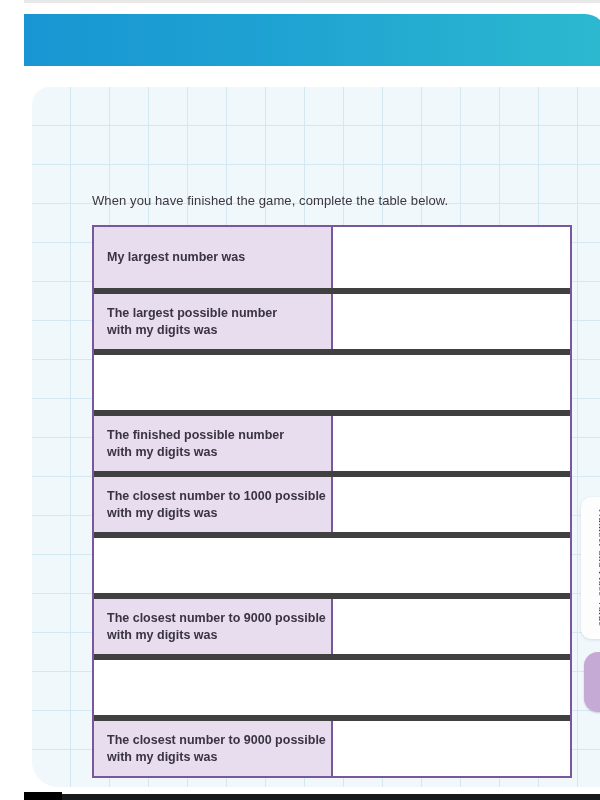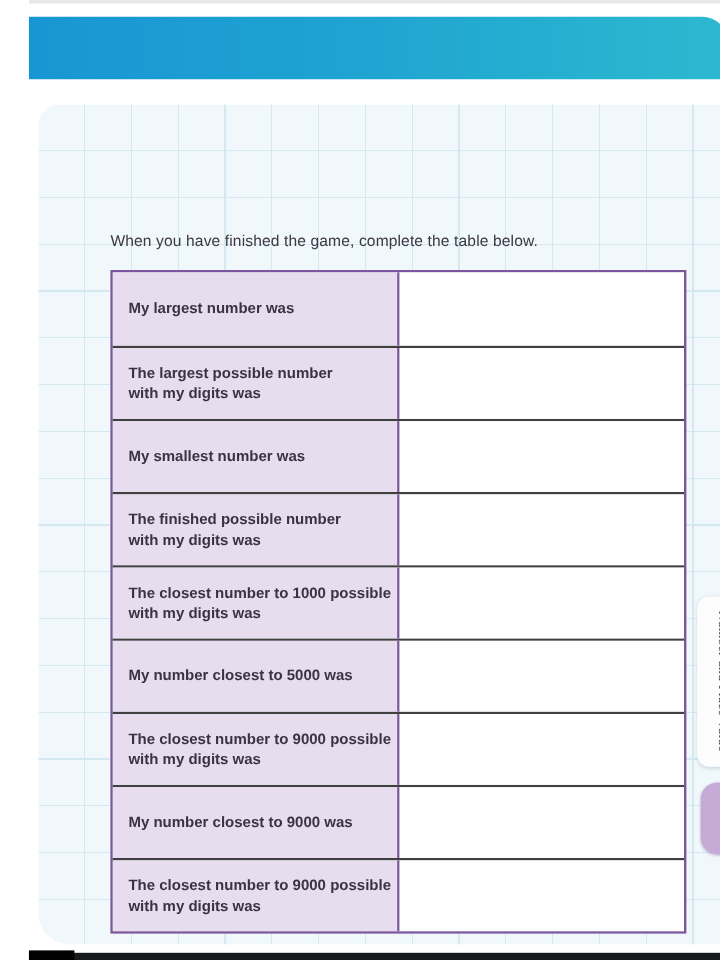--- a/index.html
+++ b/index.html
@@ -33,21 +33,21 @@
     font-size:13px;color:#3c3743;letter-spacing:0.1px;
   }
   .worksheet-table{
     position:absolute;left:60px;top:138px;width:480px;
     border:2px solid #7a569c;
     background:#ffffff;
     box-sizing:border-box;
   }
   .t-row{
     display:flex;height:61px;box-sizing:border-box;
-    border-top:2px solid #404040;
+    border-top:6px solid #404040;
   }
   .t-row:first-child{border-top:none;}
   .cell{box-sizing:border-box;}
   .cell.label{
     width:239px;
     background:#e7ddef;
     border-right:2px solid #7a569c;
     display:flex;align-items:center;
     padding:0 4px 0 13px;
   }
@@ -114,23 +114,20 @@
 
       <div class="t-row">
         <div class="cell label">
           <span>The largest possible number
 with my digits was</span>
         </div>
         <div class="cell answer"></div>
       </div>
 
       <div class="t-row">
-        <div class="cell label">
-          <span>My smallest number was</span>
-        </div>
         <div class="cell answer"></div>
       </div>
 
       <div class="t-row">
         <div class="cell label">
           <span>The finished possible number
 with my digits was</span>
         </div>
         <div class="cell answer"></div>
       </div>
@@ -138,38 +135,32 @@
 
       <div class="t-row">
         <div class="cell label">
           <span>The closest number to 1000 possible
 with my digits was</span>
         </div>
         <div class="cell answer"></div>
       </div>
 
       <div class="t-row">
-        <div class="cell label">
-          <span>My number closest to 5000 was</span>
-        </div>
         <div class="cell answer"></div>
       </div>
 
       <div class="t-row">
         <div class="cell label">
           <span>The closest number to 9000 possible
 with my digits was</span>
         </div>
         <div class="cell answer"></div>
       </div>
 
       <div class="t-row">
-        <div class="cell label">
-          <span>My number closest to 9000 was</span>
-        </div>
         <div class="cell answer"></div>
       </div>
 
       <div class="t-row">
         <div class="cell label">
           <span>The closest number to 9000 possible
 with my digits was</span>
         </div>
         <div class="cell answer"></div>
       </div>

